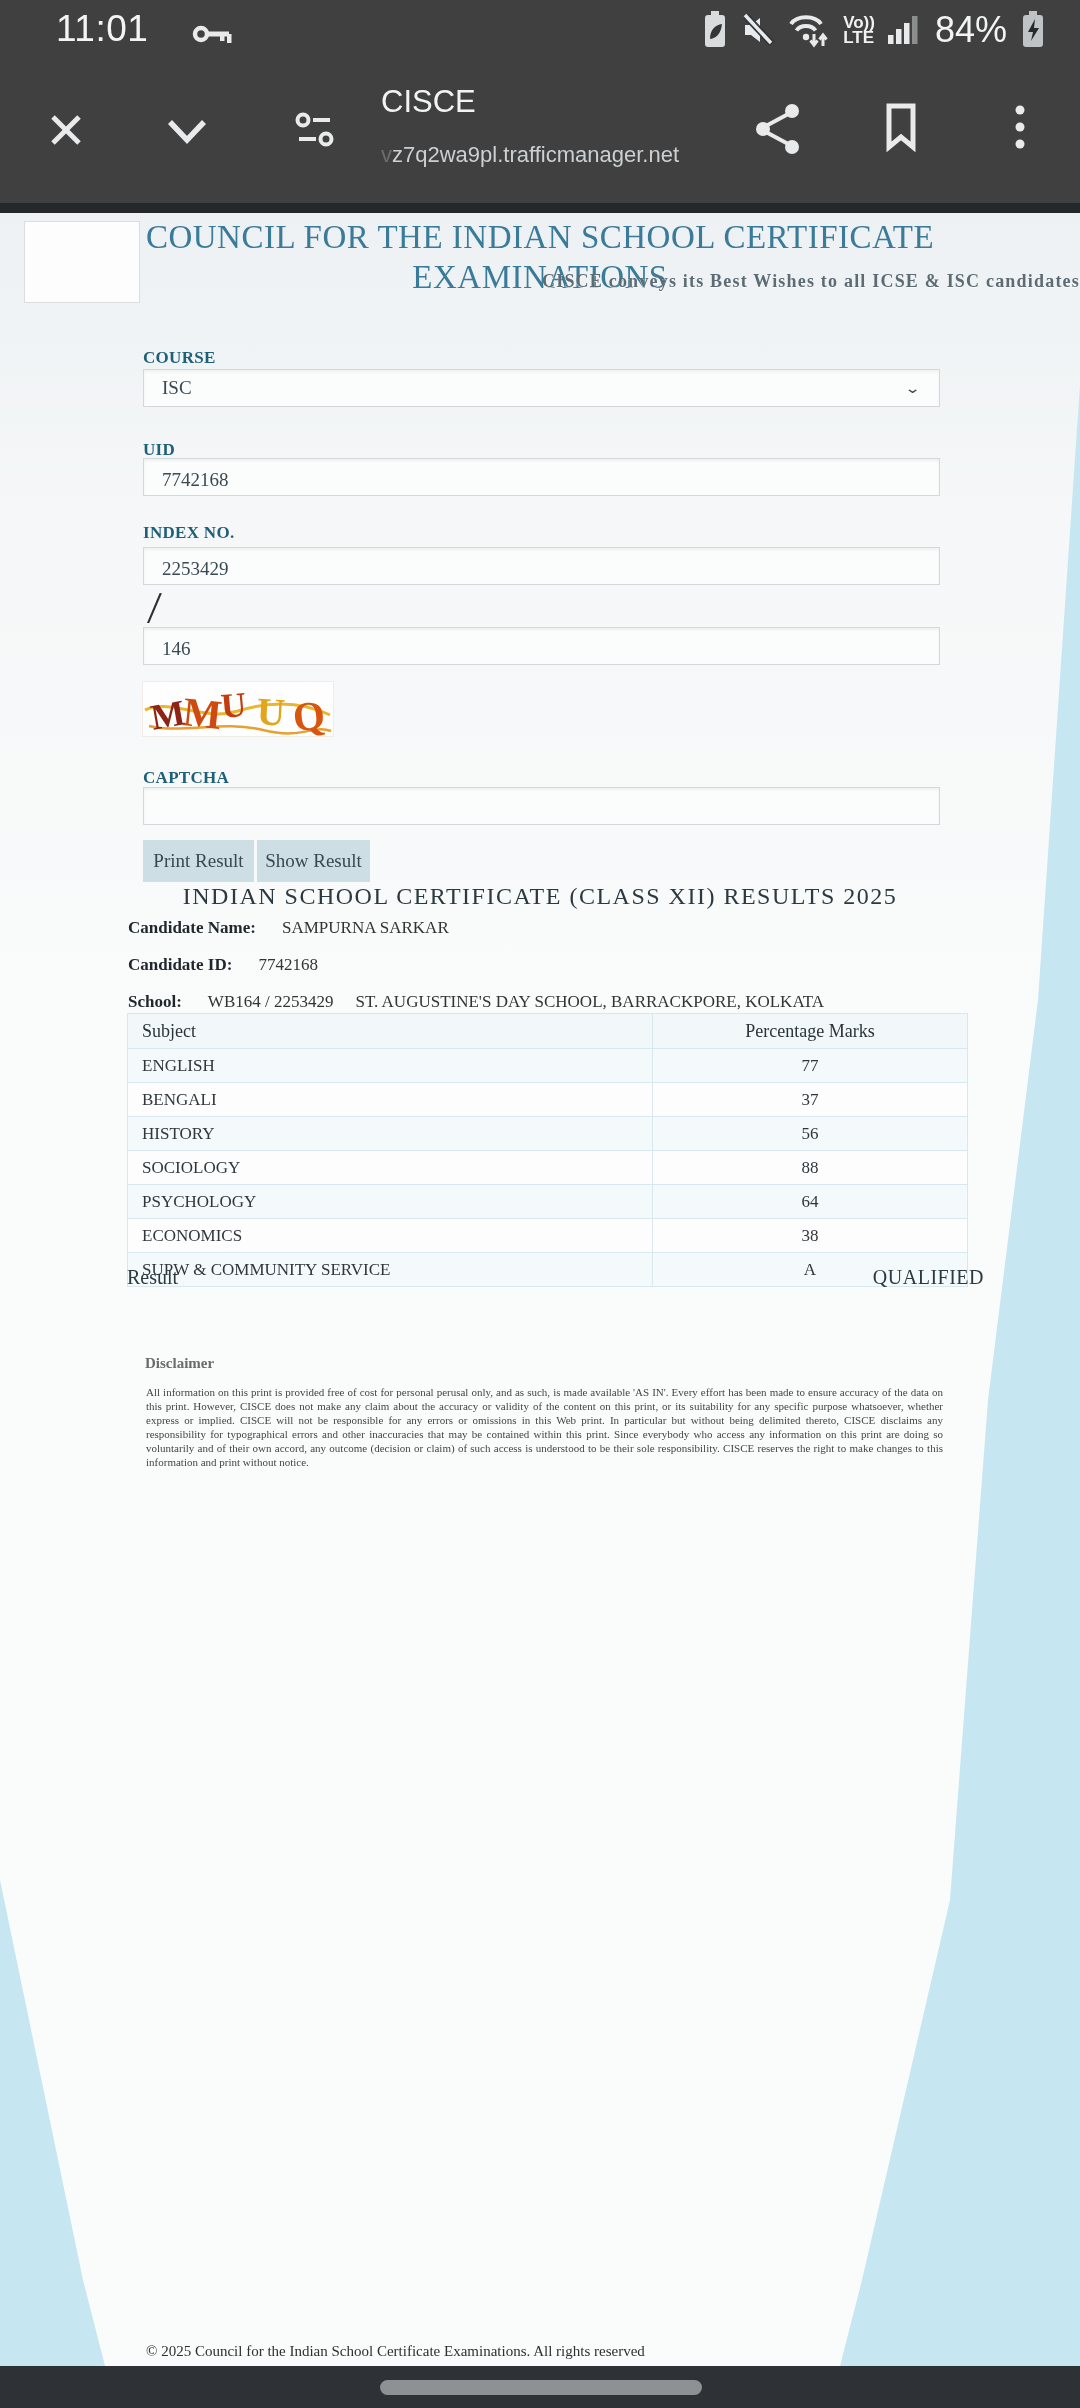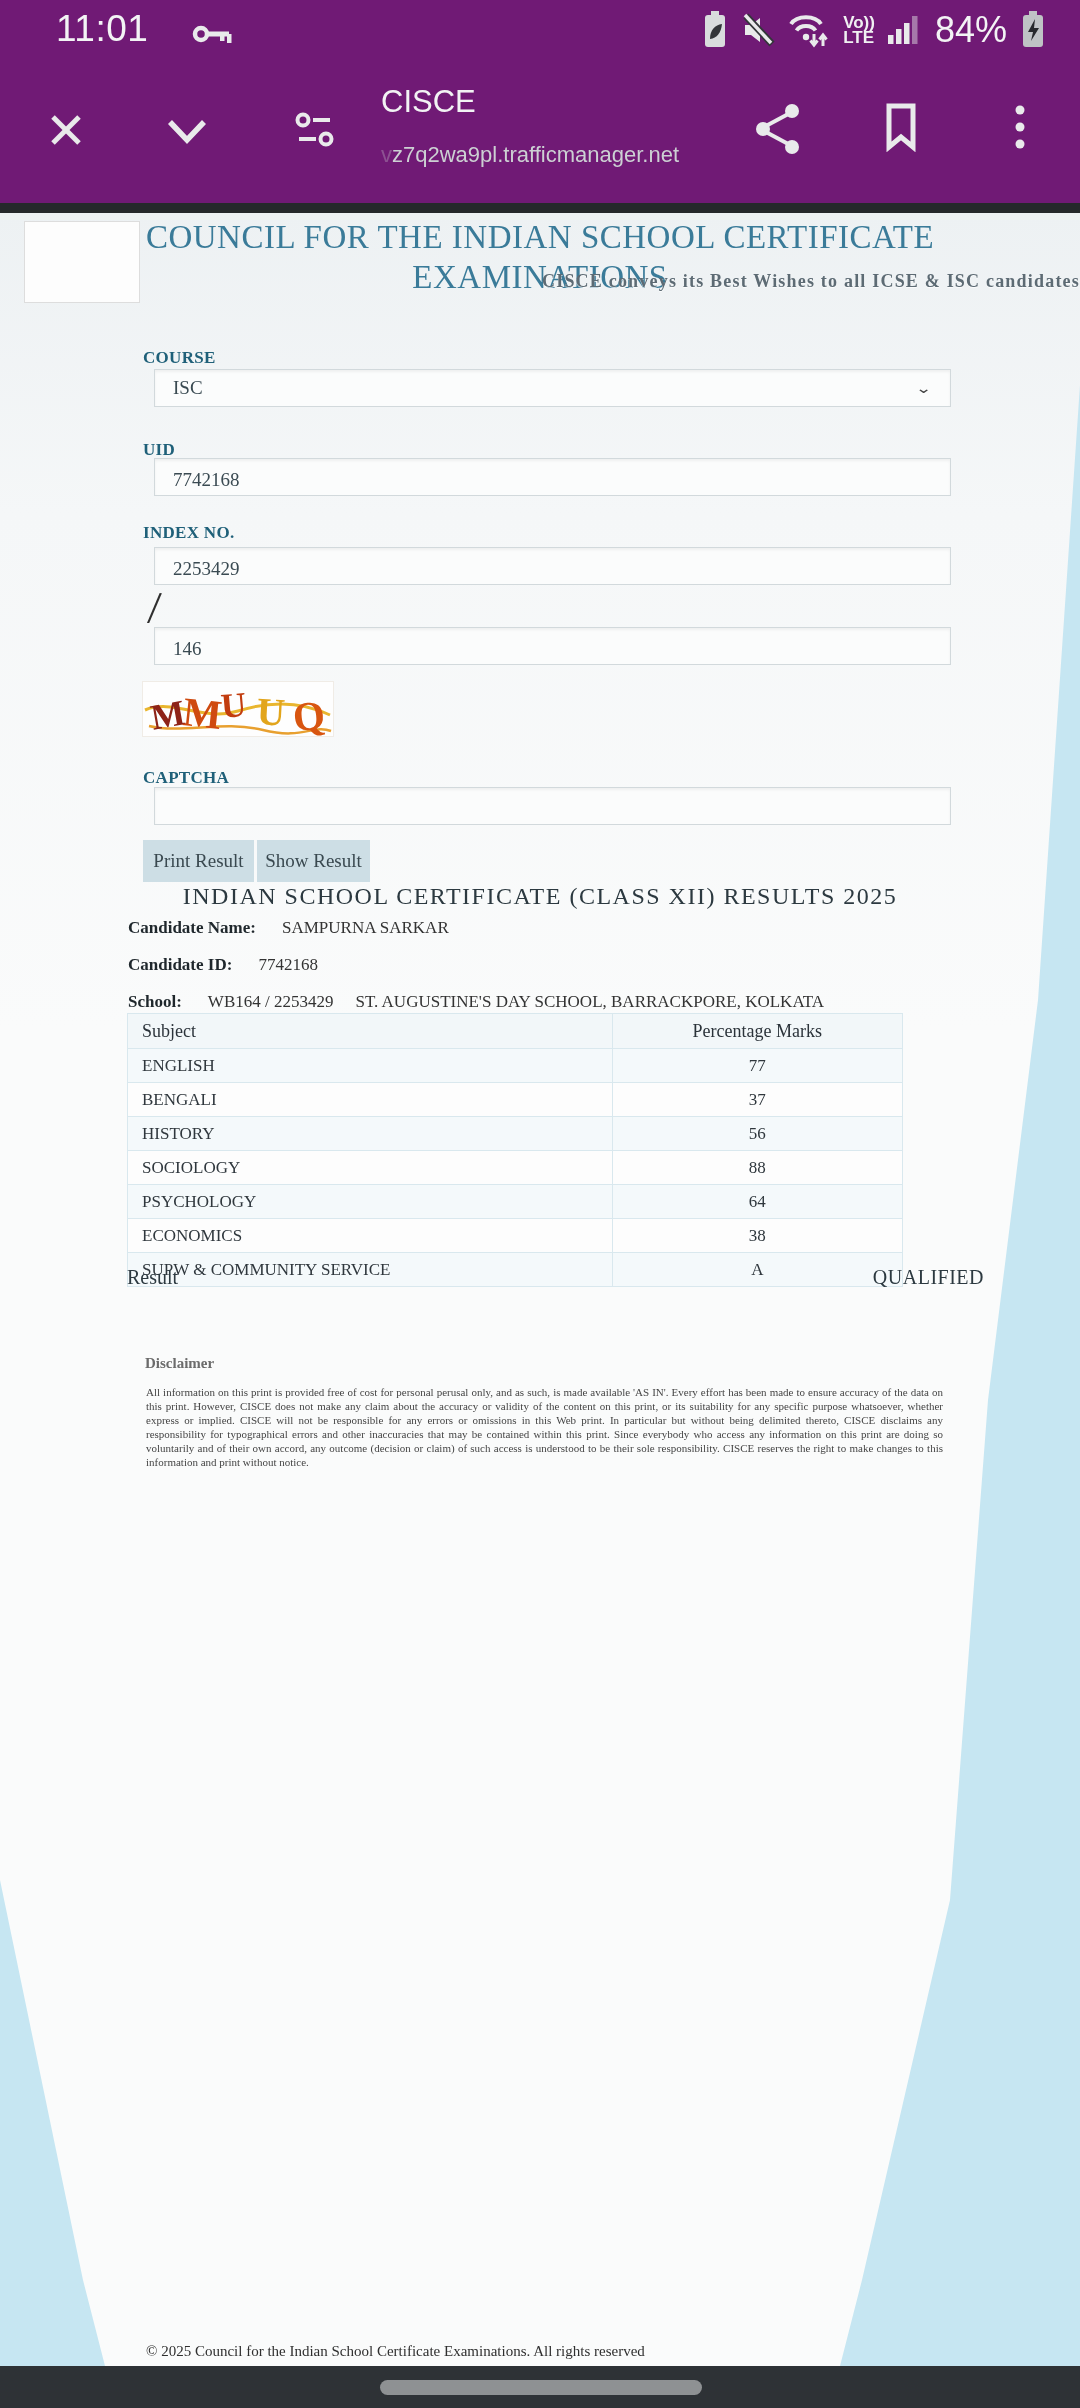--- a/index.html
+++ b/index.html
@@ -1,18 +1,18 @@
 <!DOCTYPE html>
 <html><head>
 <meta charset="utf-8">
 <style>
   html,body{margin:0;padding:0;background:#000;}
   .screen{position:relative;width:1080px;height:2408px;overflow:hidden;background:#fafbfb;font-family:"Liberation Serif",serif;}
   
-  .chrome{position:absolute;left:0;top:0;width:1080px;height:213px;background:#701a75;z-index:5;}
+  .chrome{position:absolute;left:0;top:0;width:1080px;height:213px;background:#404040;z-index:5;}
   .chrome-bottom-strip{position:absolute;left:0;top:203px;width:1080px;height:10px;background:#25282b;}
   .time{position:absolute;left:56px;top:8px;font-family:"Liberation Sans",sans-serif;font-size:37px;color:#f3f4f5;letter-spacing:.5px;}
   .key-icon{position:absolute;left:192px;top:20px;}
   .status-right{position:absolute;right:34px;top:6px;height:48px;display:flex;align-items:center;gap:13px;}
   .volte{font-family:"Liberation Sans",sans-serif;font-weight:bold;font-size:17px;line-height:15px;color:#f0f1f2;text-align:left;}
   .battpct{font-family:"Liberation Sans",sans-serif;font-size:36px;color:#f3f4f5;}
   .tb-icon{position:absolute;}
   .tb-close{left:44px;top:108px;}
   .tb-chevron{left:164px;top:116px;}
   .tb-tune{left:292px;top:108px;}
@@ -27,41 +27,41 @@
   .wedge{position:absolute;left:0;top:0;width:1080px;height:2153px;background:#c6e6f2;z-index:0;}
   .wedge-right{clip-path:polygon(1080px 172px,1038px 787px,988px 1187px,950px 1687px,862px 2067px,840px 2153px,1080px 2153px);}
   .wedge-left{clip-path:polygon(0px 1667px,83px 2067px,105px 2153px,0px 2153px);}
   .content{position:absolute;left:0;top:0;width:1080px;height:2153px;z-index:2;}
   .logo-box{position:absolute;left:24px;top:8px;width:114px;height:80px;background:#fdfdfd;border:1px solid #ddd;}
   .h1line{position:absolute;left:0;width:1080px;text-align:center;color:#3a7b99;font-size:33px;letter-spacing:.5px;}
   .h1a{top:6px;}
   .h1b{top:46px;}
   .subhead{position:absolute;left:0;top:58px;width:1080px;text-align:right;color:#5d6b74;font-weight:bold;font-size:18px;letter-spacing:1.2px;text-shadow:0 1px 0 rgba(255,255,255,.7);z-index:3;}
   .flabel{position:absolute;left:143px;color:#1f6079;font-weight:bold;font-size:17px;letter-spacing:.3px;}
-  .fld{position:absolute;left:143px;width:797px;height:38px;box-sizing:border-box;background:#fbfcfc;border:1px solid #d2d9dc;box-shadow:inset 0 2px 3px rgba(0,0,0,.05);font-family:"Liberation Serif",serif;font-size:19px;color:#3a4a52;padding:0 18px;display:flex;align-items:center;margin-left:11px;}
+  .fld{position:absolute;left:143px;width:797px;height:38px;box-sizing:border-box;background:#fbfcfc;border:1px solid #d2d9dc;box-shadow:inset 0 2px 3px rgba(0,0,0,.05);font-family:"Liberation Serif",serif;font-size:19px;color:#3a4a52;padding:0 18px;display:flex;align-items:center;}
   input.fld{display:block;padding-top:6px;}
   .select-chevron{margin-left:auto;color:#444;font-size:20px;transform:scaleY(.7);}
   .slash{position:absolute;left:148px;top:368px;font-size:46px;font-weight:300;color:#2f2f2f;transform:rotate(4deg);}
   .captcha-img{position:absolute;left:143px;top:469px;width:190px;height:54px;background:#fefefe;box-shadow:0 0 0 1px #f0ece6;overflow:hidden;}
   .cl{position:absolute;font-weight:bold;font-family:"Liberation Serif",serif;}
   .cl0{left:8px;top:12px;font-size:36px;color:#8e2318;transform:rotate(-10deg);}
   .cl1{left:40px;top:7px;font-size:41px;color:#cf4a10;transform:rotate(6deg);}
   .cl2{left:78px;top:4px;font-size:35px;color:#c23c0e;transform:rotate(-5deg);}
   .cl3{left:114px;top:7px;font-size:39px;color:#e2a51c;transform:rotate(3deg);}
   .cl4{left:150px;top:10px;font-size:41px;color:#d85510;transform:rotate(-6deg);}
   .btn{position:absolute;top:627px;height:42px;background:#cddee5;color:#3a4950;font-family:"Liberation Serif",serif;font-size:19px;border:none;cursor:pointer;}
   .btn-print{left:143px;width:111px;}
   .btn-show{left:257px;width:113px;}
   .res-title{position:absolute;left:0;top:670px;width:1080px;text-align:center;color:#2c3940;font-size:24px;letter-spacing:1.5px;}
   .cand-row{position:absolute;left:128px;font-size:17px;color:#333;}
   .cand-row b{color:#1f272c;}
   .cr1{top:705px;} .cr2{top:742px;} .cr3{top:779px;}
   .cand-val{margin-left:26px;}
   .school-name{margin-left:22px;}
-  .marks-table{position:absolute;left:127px;top:800px;width:776px;border-collapse:collapse;table-layout:fixed;font-family:"Liberation Serif",serif;background:#fdfdfd;}
+  .marks-table{position:absolute;left:127px;top:800px;width:841px;border-collapse:collapse;table-layout:fixed;font-family:"Liberation Serif",serif;background:#fdfdfd;}
   .marks-table th,.marks-table td{border:1px solid #d9e8ee;}
   .marks-table th{height:32px;font-weight:normal;font-size:18px;color:#2b333a;background:#f2f7f9;}
   .marks-table td{height:31px;font-size:17px;color:#2f373d;}
   .col-subj{width:62%;text-align:left;padding-left:14px;}
   .col-marks{width:38%;text-align:center;}
   .marks-table tr:nth-child(even) td{background:#f4f9fb;}
   .result-row{position:absolute;left:127px;top:1053px;width:857px;display:flex;justify-content:space-between;font-size:20px;color:#2c3940;}
   .result-val{letter-spacing:.5px;}
   .disc-title{position:absolute;left:145px;top:1142px;font-size:15px;color:#6b6b6b;font-weight:bold;}
   .disc-text{position:absolute;left:146px;top:1172px;width:797px;font-size:11px;line-height:14px;color:#454545;text-align:justify;}

